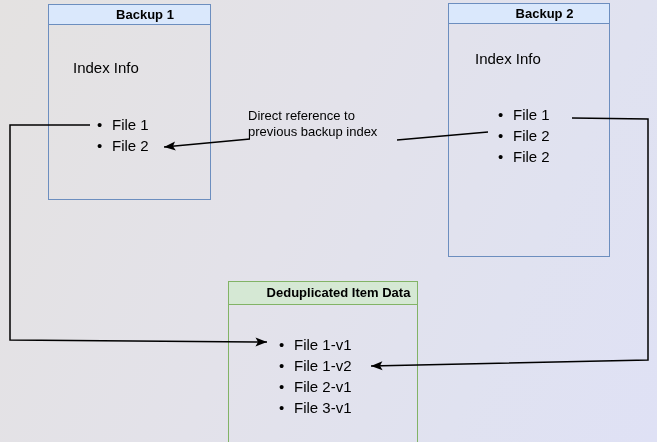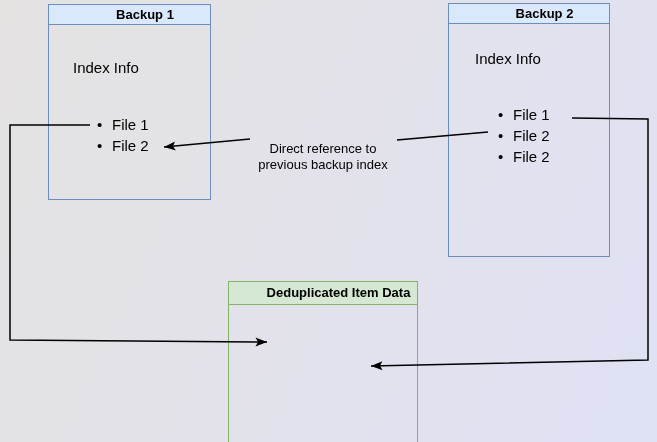--- a/index.html
+++ b/index.html
@@ -59,23 +59,22 @@
     white-space: nowrap;
   }
   ul.file-list li::before {
     content: "\2022";
     display: inline-block;
     width: 15px;
   }
   #annotation {
     position: absolute;
     left: 248px;
-    top: 141px;
+    top: 108px;
     width: 150px;
-    text-align: center;
     font-size: 13px;
     line-height: 1.22;
   }
   #arrows {
     position: absolute;
     left: 0; top: 0;
     width: 657px;
     height: 442px;
     pointer-events: none;
   }
@@ -111,20 +110,26 @@
     <li>File 1</li>
     <li>File 2</li>
     <li>File 2</li>
   </ul>
 
   <div class="box green" style="left:228px; top:281px; width:190px; height:173px;">
     <div class="box-header">
       <span>Deduplicated Item Data</span>
     </div>
   </div>
+  <ul class="file-list" style="left:279px; top:334px;">
+    <li>File 1-v1</li>
+    <li>File 1-v2</li>
+    <li>File 2-v1</li>
+    <li>File 3-v1</li>
+  </ul>
 
   <svg id="arrows" viewBox="0 0 657 442" xmlns="http://www.w3.org/2000/svg">
     <defs>
       <marker id="arr" markerUnits="userSpaceOnUse" markerWidth="13" markerHeight="10" refX="12" refY="5" orient="auto">
         <path d="M0.5,0.5 L12,5 L0.5,9.5 L3,5 Z" fill="#000"></path>
       </marker>
     </defs>
     <path class="link" d="M 90 125 L 10 125 L 10 340 L 267 342" marker-end="url(#arr)"></path>
     <path class="link" d="M 488 132 L 397 140"></path>
     <path class="link" d="M 250 139 L 164 147" marker-end="url(#arr)"></path>

